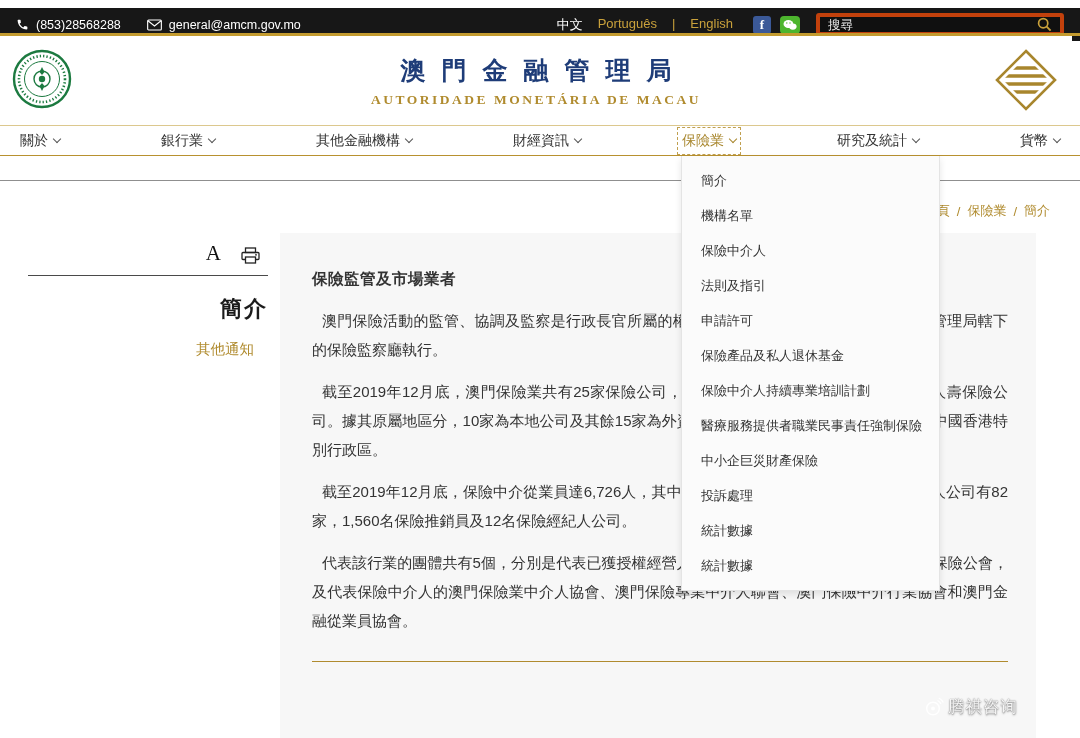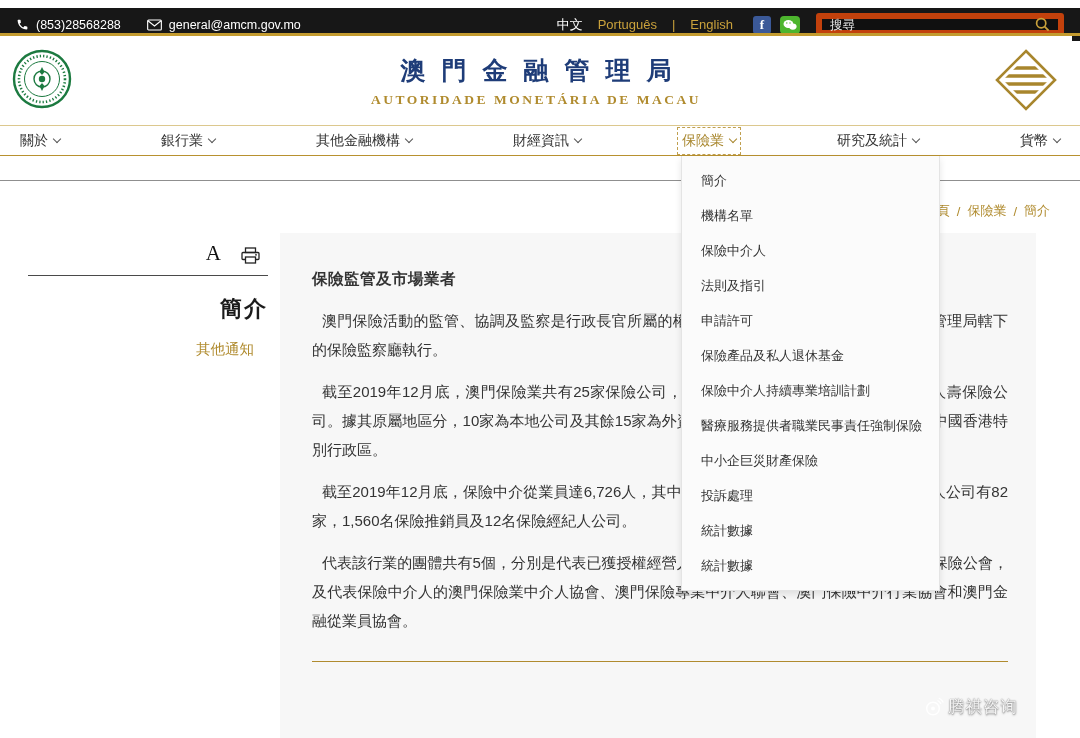--- a/index.html
+++ b/index.html
@@ -6,29 +6,29 @@
   html,body { background:#fff; }
   body { font-family:"Liberation Sans","DejaVu Sans",sans-serif; }
   .page { position:relative; width:1080px; height:738px; background:#fff; overflow:hidden; }
 
   
   .topbar { position:absolute; top:0; left:0; width:1080px; height:33px; background:#171717;
             display:flex; align-items:center; padding:0 16px; color:#fff; font-size:12.5px;margin-top:8px; }
   .contact { display:flex; align-items:center; gap:7px; margin-right:26px; }
   .contact svg { display:block; }
   .spacer { flex:1; }
-  .lang { display:flex; align-items:center; gap:15px; margin-right:20px; font-size:13px; }
+  .lang { display:flex; gap:15px; margin-right:20px; font-size:13px; }
   .lang .zh { color:#ffffff; }
   .lang .gold { color:#c9a13b; }
   .social { display:flex; align-items:center; gap:9px; margin-right:16px; }
   .fb { width:18px; height:18px; background:#3b5998; border-radius:3px; color:#fff; font-weight:bold;
         text-align:center; line-height:18px; font-size:13px; font-family:"Liberation Serif",serif; cursor:pointer; }
   .wc { width:20px; height:18px; background:#4db52e; border-radius:4px; display:flex; align-items:center;
         justify-content:center; cursor:pointer; }
-  .searchbox { display:flex; align-items:center; width:248px; height:23px; border:6px solid #c2410c;
+  .searchbox { display:flex; align-items:center; width:248px; height:23px; border:4px solid #c2410c;
                border-radius:3px; padding:0 8px; background:#101010; }
   .searchbox input { flex:1; background:transparent; border:none; outline:none; color:#eee; font-size:12.5px; font-family:inherit; }
   .searchbox input::placeholder { color:#fafafa; opacity:.95; }
 
   .goldline { position:absolute; top:33px; left:0; width:1080px; height:3px; background:#c39b2f; }
 
   
   .masthead { position:absolute; top:36px; left:0; width:1072px; height:89px; background:#fff; }
   .seal { position:absolute; left:12px; top:13px; width:60px; height:60px; cursor:pointer; }
   .mast-center { position:absolute; left:0; right:0; top:18px; text-align:center; }

